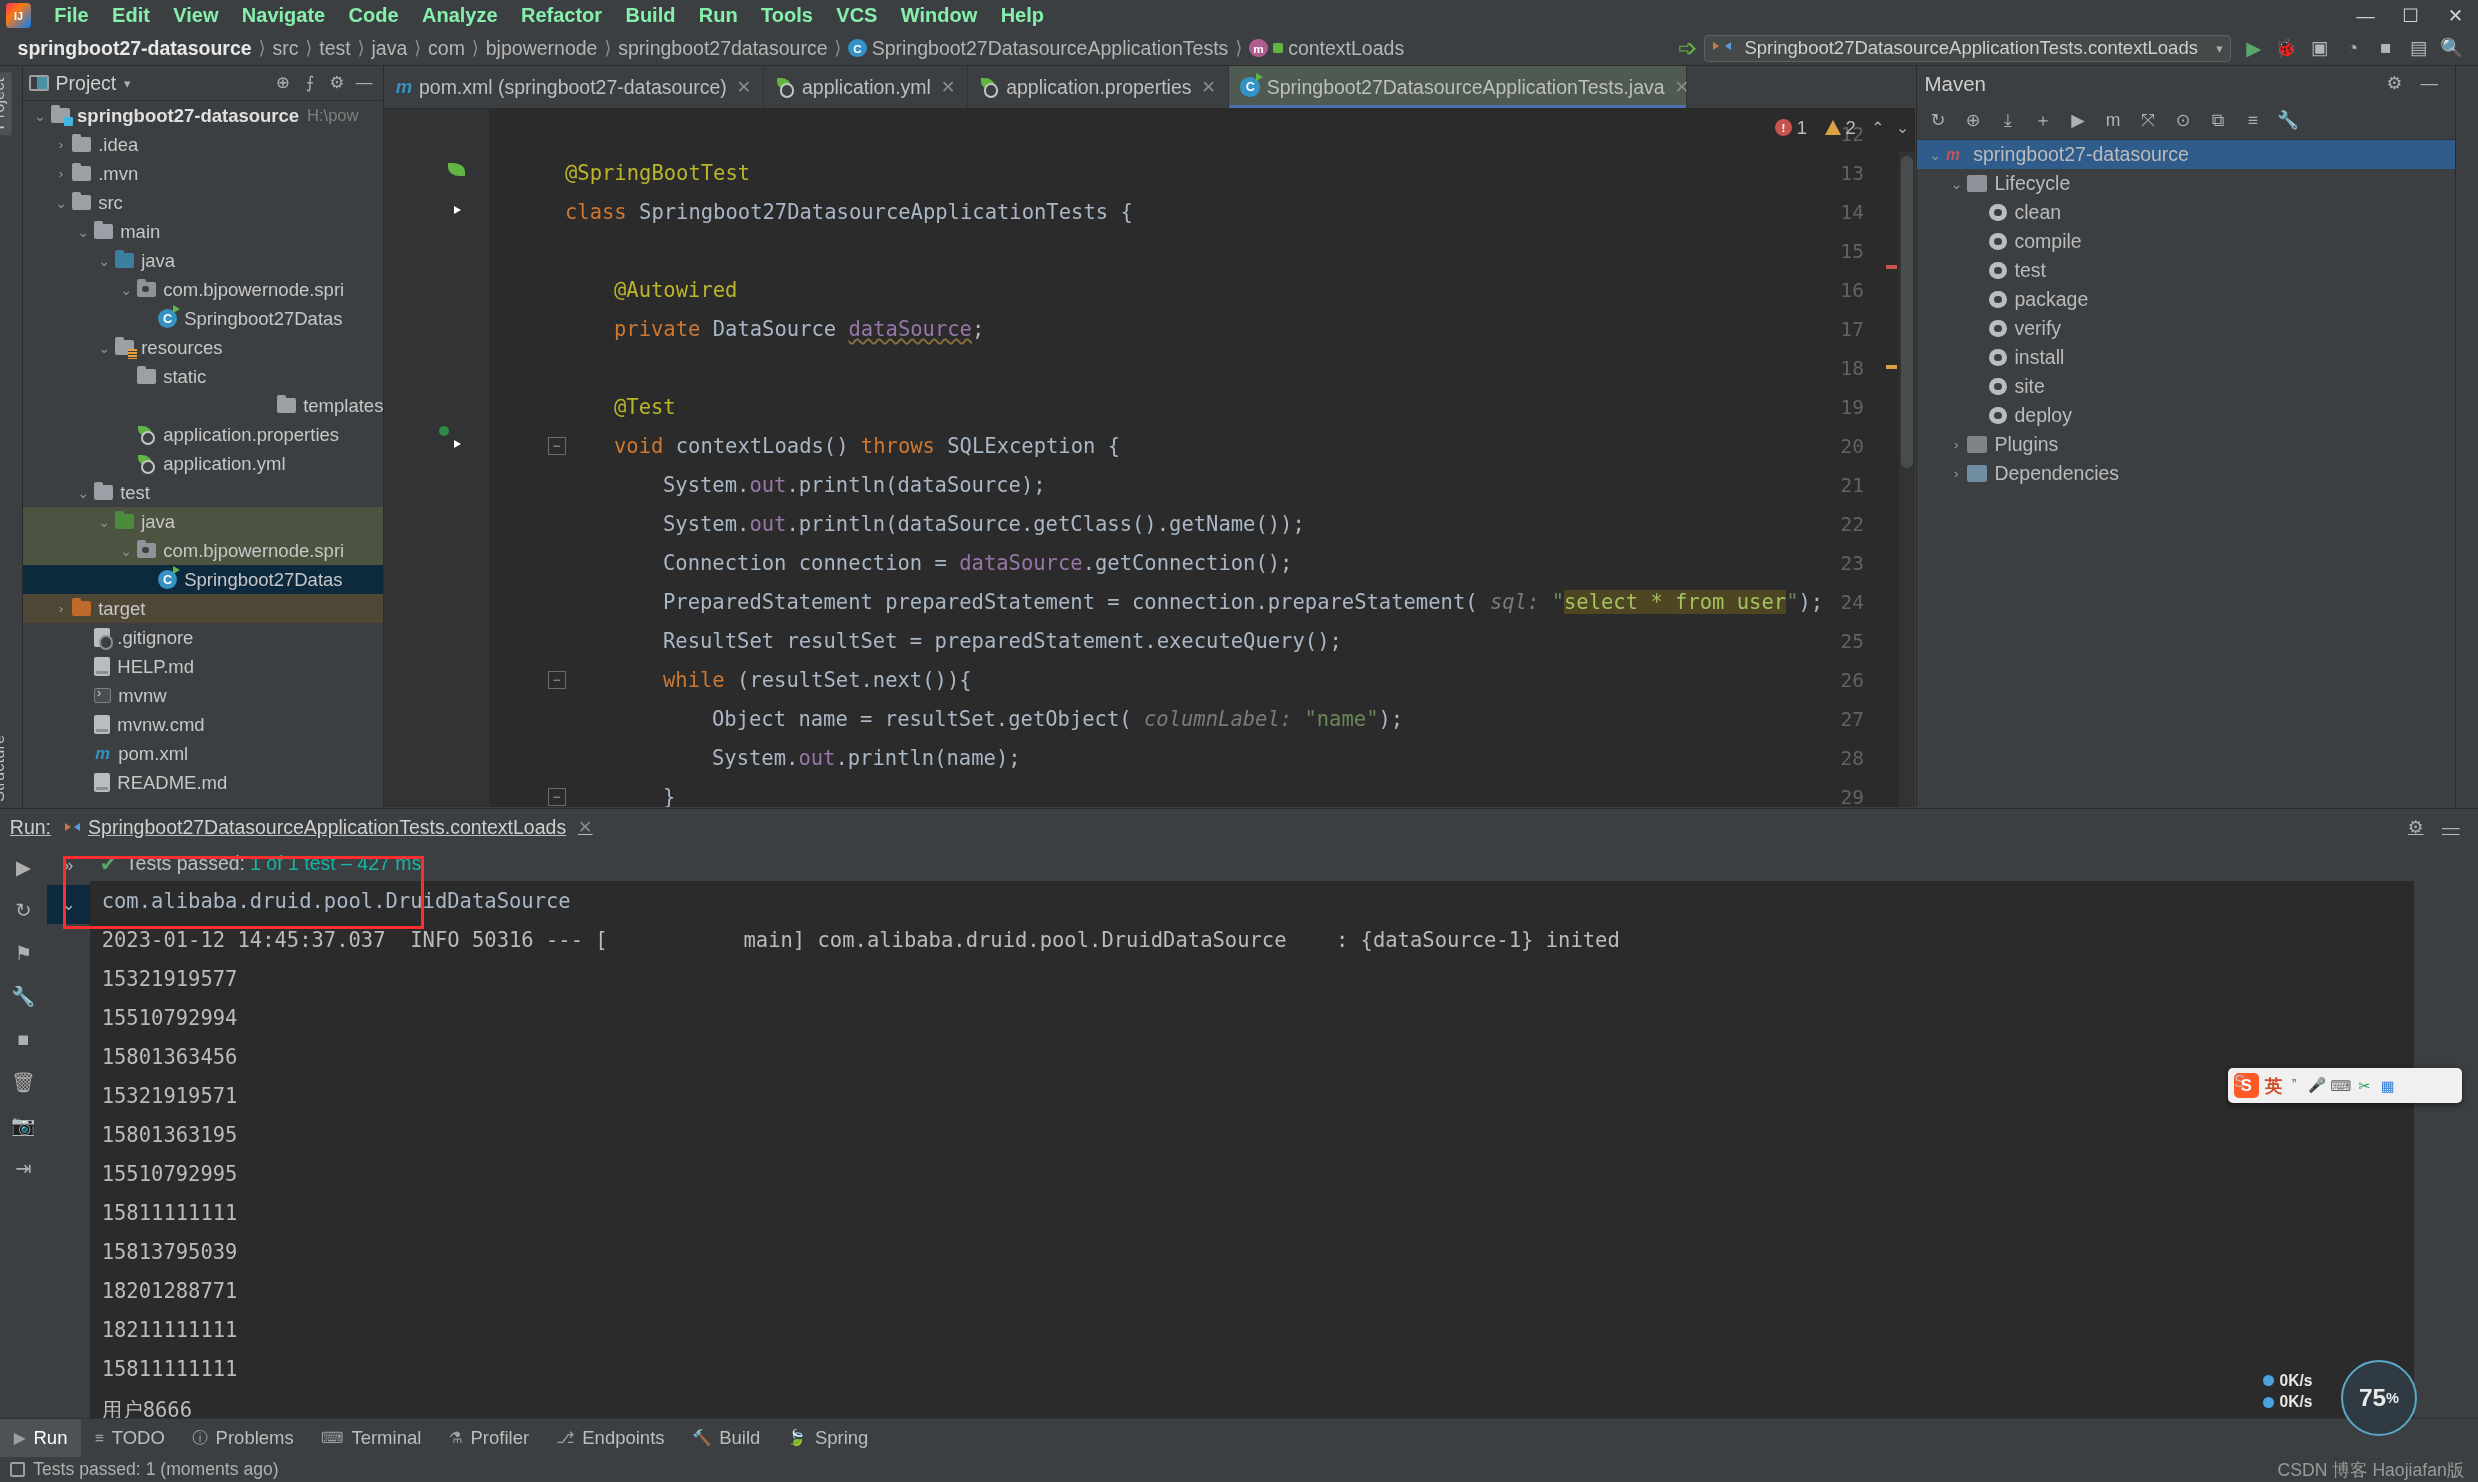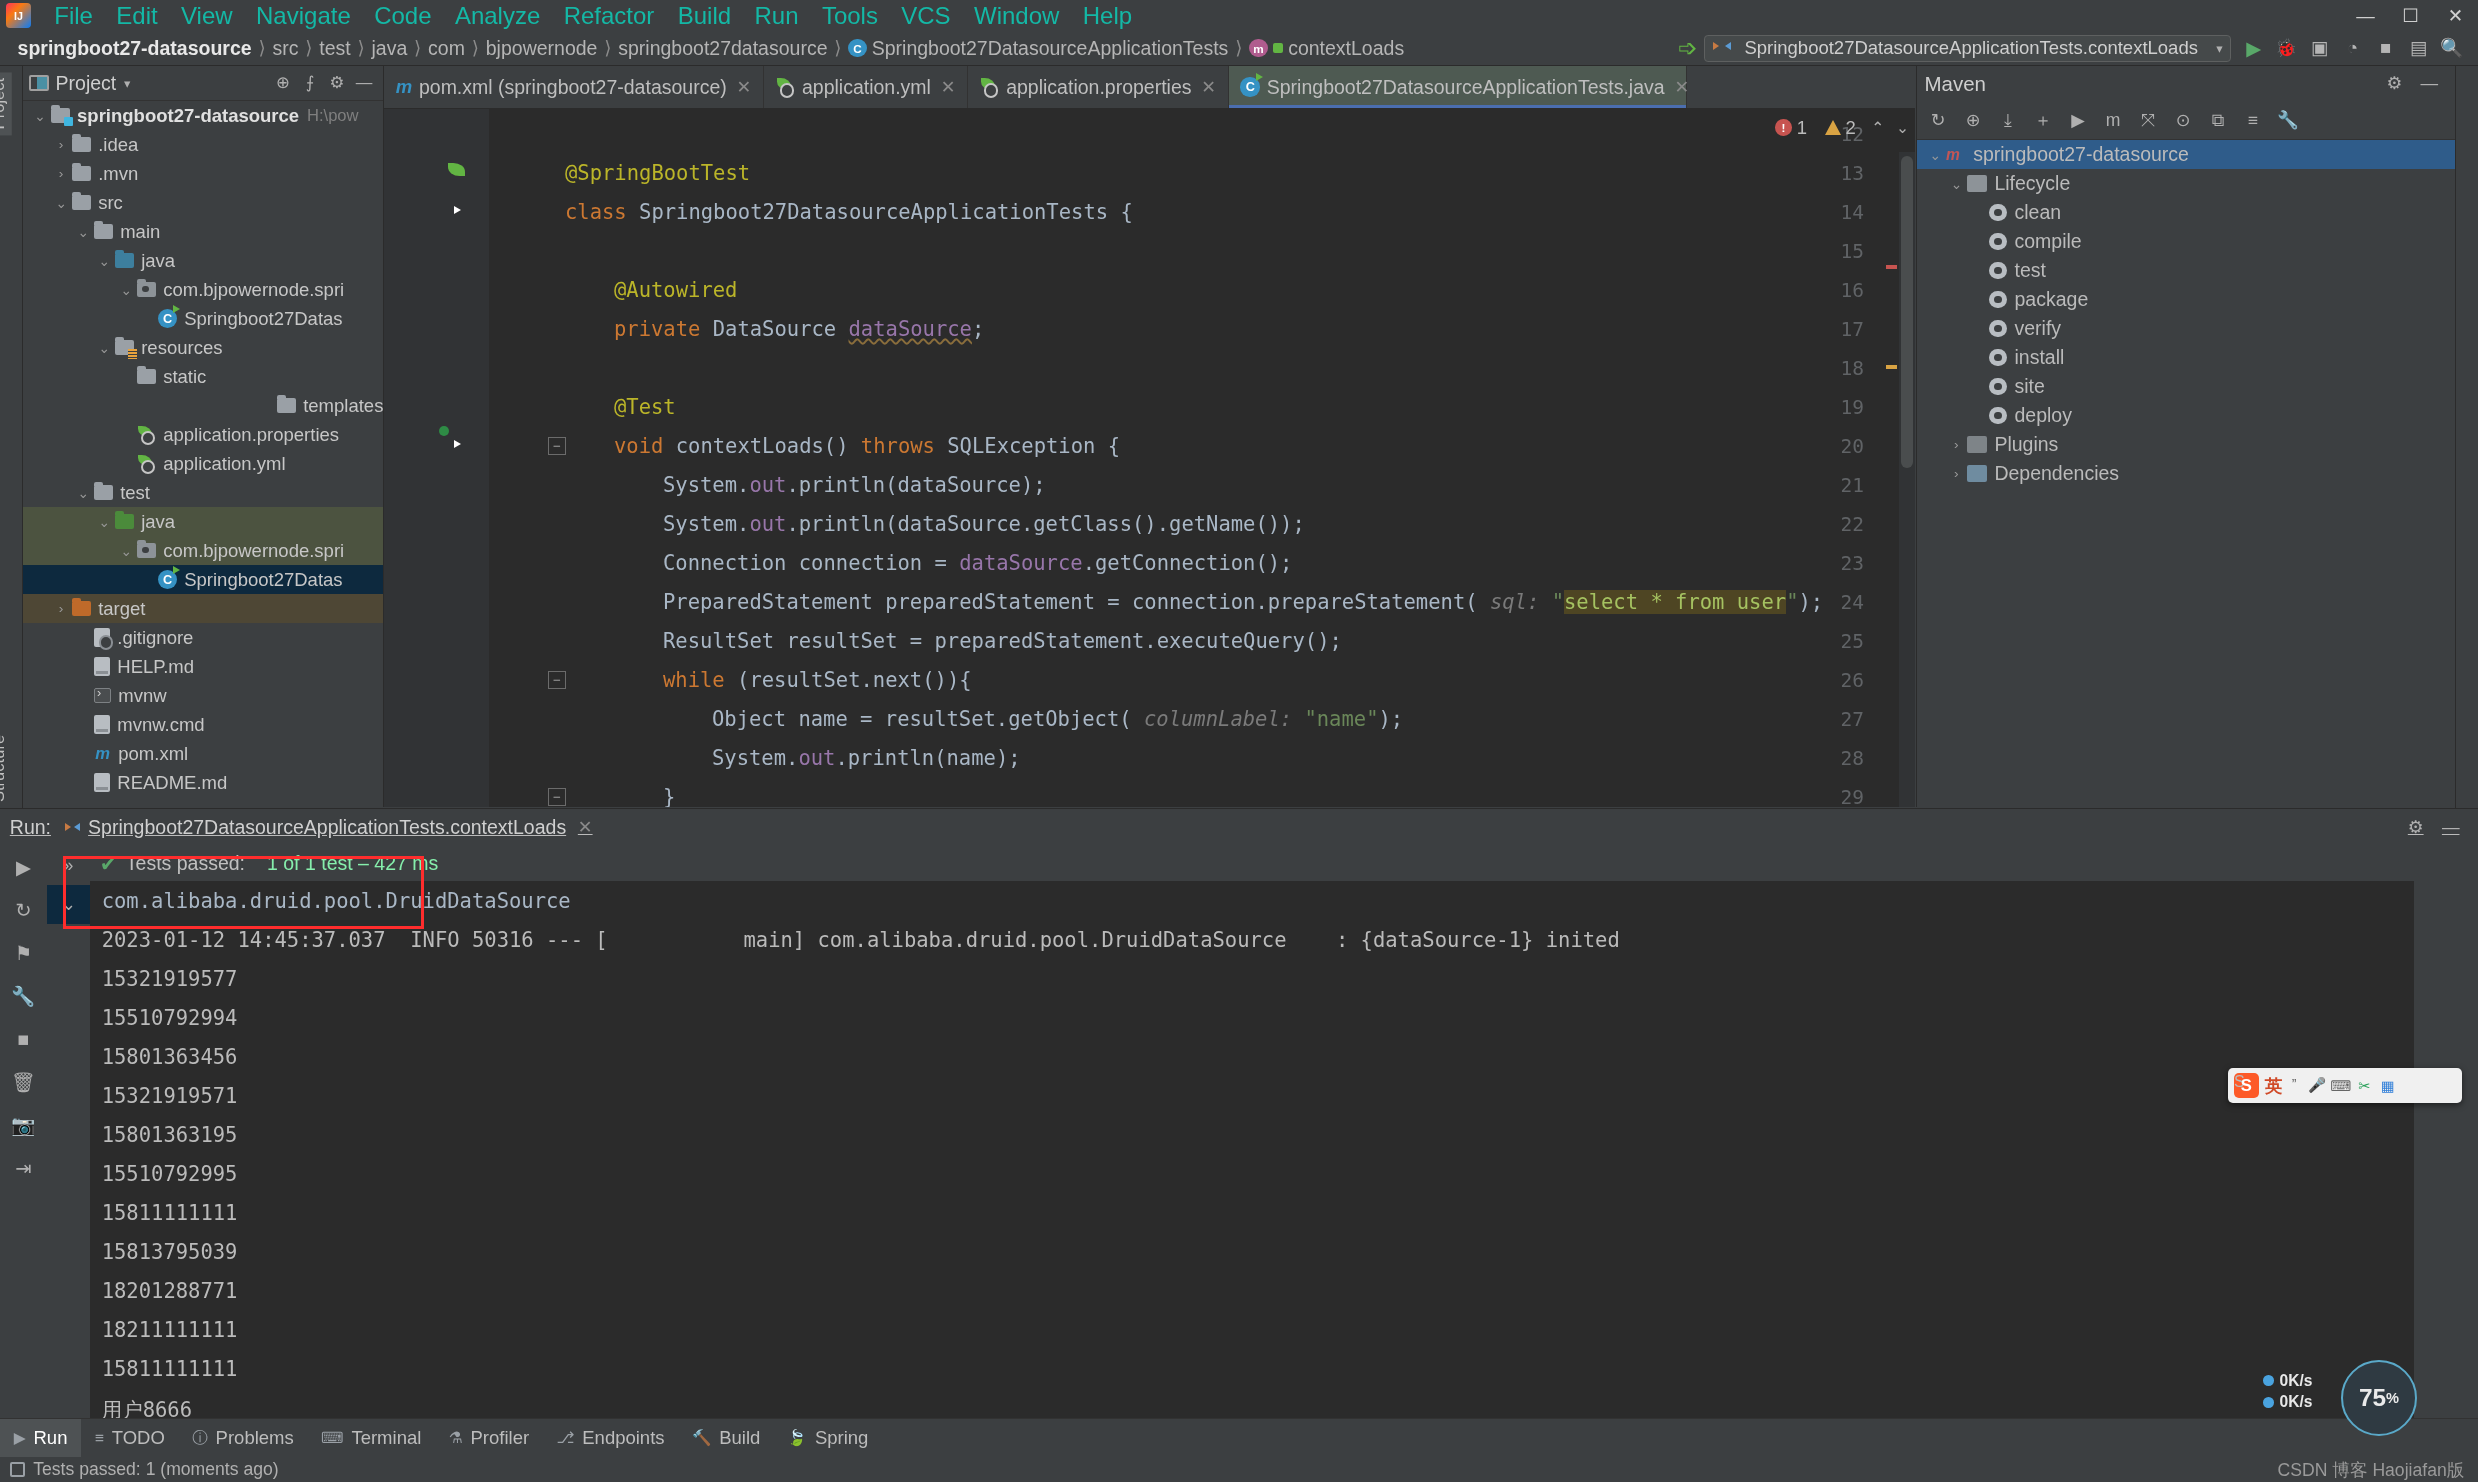--- a/index.html
+++ b/index.html
@@ -22,22 +22,23 @@
     background:linear-gradient(135deg,#fe315d 0%,#f97a12 35%,#087cfa 100%);
     position:relative; flex:0 0 auto;
   }
   .ij-logo:after{
     content:"IJ"; position:absolute; left:0; top:0; right:0; bottom:0;
     color:#fff; font-size:10.7px; font-weight:bold;
     display:flex; align-items:center; justify-content:center;
   }
   .menubar { display:flex; align-items:center; margin-left:11.7px; }
   .menu-item {
-    padding:3.9px 11.7px; font-size:24px; color:#14b8a6; white-space:nowrap;
+    padding:3.9px 11.7px; font-size:20px; color:#86efac; white-space:nowrap;
     line-height:21.5px;
+    font-weight:bold;
   }
   .win-title {
     position:absolute; left:0; right:0; top:2px; text-align:center;
     font-size:19.5px; color:#a9a9a9; pointer-events:none;
   }
   .win-controls {
     position:absolute; right:0; top:0; height:31px; display:flex; align-items:center;
   }
   .wc { width:45px; height:31px; display:flex; align-items:center; justify-content:center;
         font-size:18.5px; color:#cfcfcf; }
@@ -260,21 +261,21 @@
   .console {
     position:absolute; left:90px; top:37px; right:64px; bottom:0; background:#2b2b2b;
     font-family:"DejaVu Sans Mono", monospace; font-size:20.5px; overflow:hidden;
   }
   .cn-status {
     position:absolute; left:0; top:0; right:0; height:35px; background:#3c3f41;
     display:flex; align-items:center; padding-left:9.8px; font-family:"Liberation Sans",sans-serif; font-size:19.5px;
   }
   .tick { color:#59a869; font-size:20.5px; margin-right:8.8px; }
   .cn-passed{ color:#c0c0c0; }
-  .cn-dim{ color:#86efac; margin-left:22px; }
+  .cn-dim{ color:#14b8a6; margin-left:5px; }
   .cn-line { position:absolute; left:11.7px; white-space:pre; color:#bbbbbb; }
   .cn-line.lead { color:#a9b7c6; }
 
   .redbox {
     position:absolute; left:63px; top:856px; width:361px; height:73px;
     border:3.9px solid #ff2d2d; pointer-events:none; z-index:30;
   }
 
   .cn-scrollright {
     position:absolute; right:23.4px; top:845px; width:41px; bottom:51px; background:#3c3f41;

